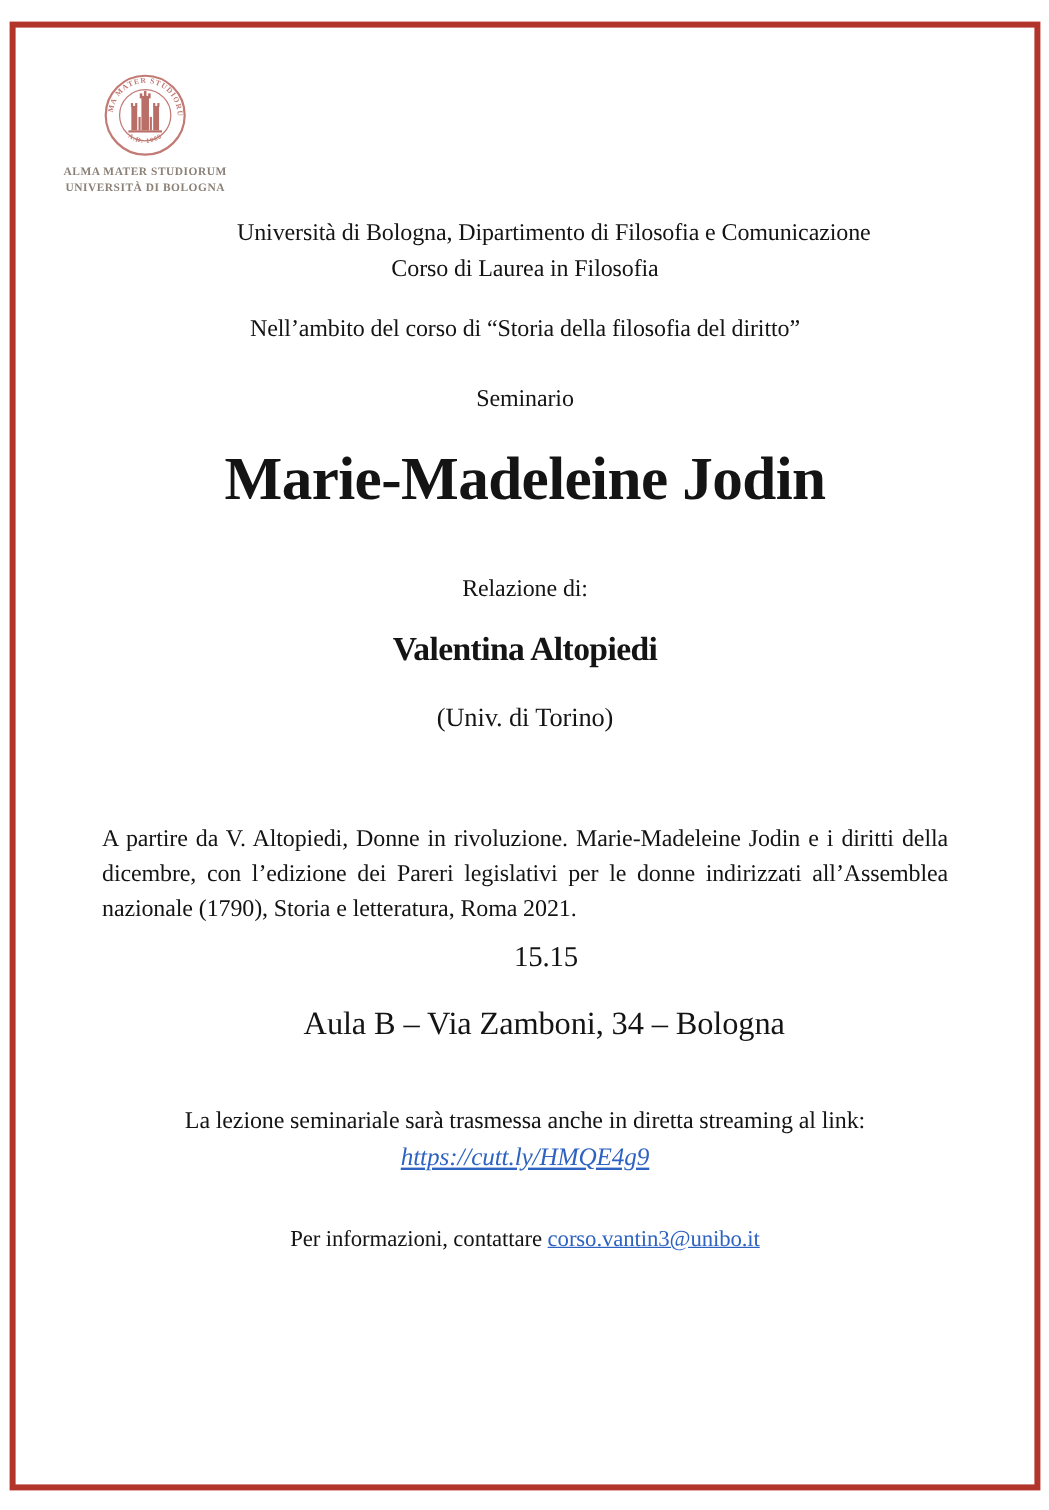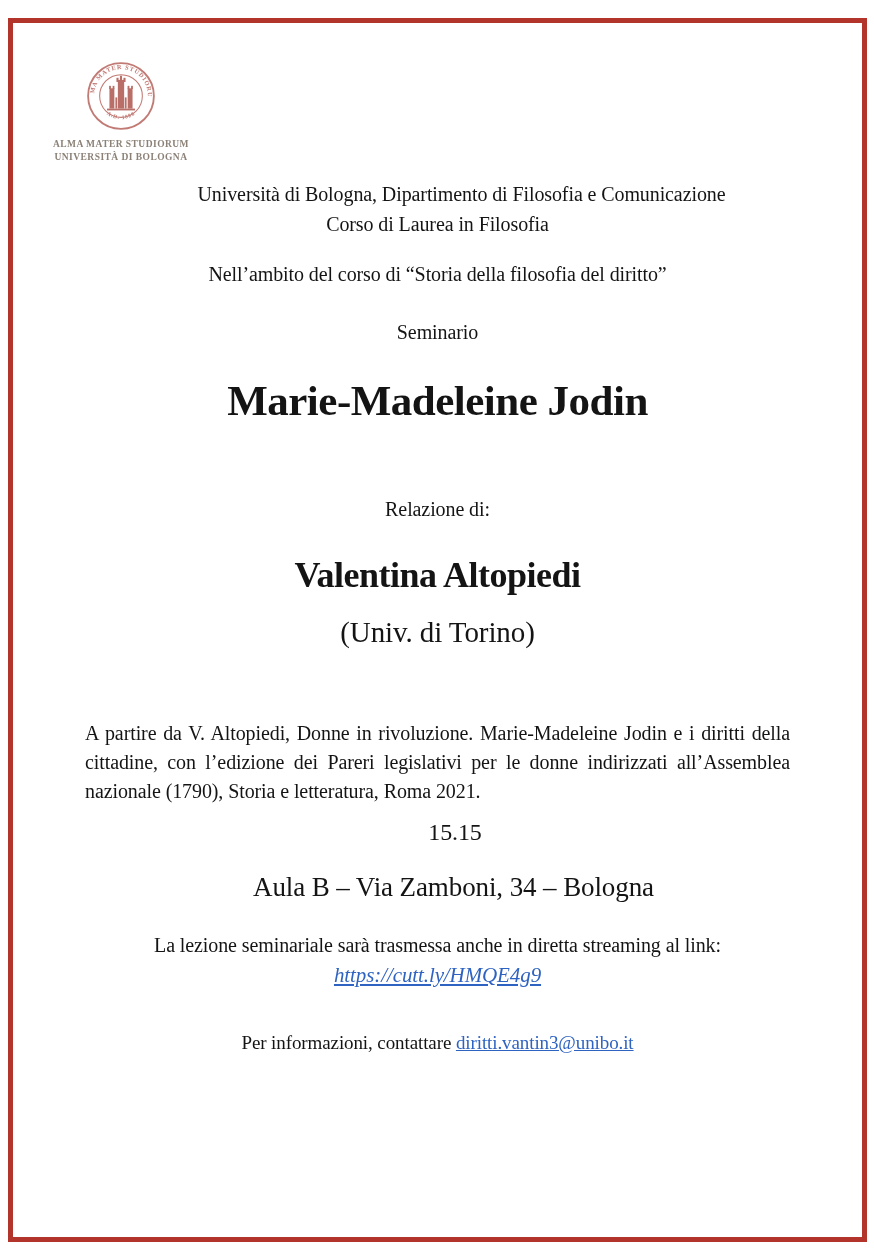--- a/index.html
+++ b/index.html
@@ -32,34 +32,34 @@
   .seal .emblem rect{fill:var(--seal-dark);}
   .logo-caption{
     margin-top:7px;font-size:9.5px;line-height:12.5px;letter-spacing:0.45px;
     color:var(--caption-gray);font-weight:bold;white-space:nowrap;
   }
   
   .t20{font-size:20px;line-height:30px;}
   .mt16{margin-top:16px;padding-left:48px;}
   .mt20{margin-top:20px;}
   .mt28{margin-top:28px;}
-  .title{margin:30px 0 0;font-size:43px;line-height:47px;font-weight:bold;letter-spacing:-0.5px;}
+  .title{margin:30px 0 0;font-size:51px;line-height:47px;font-weight:bold;letter-spacing:-0.5px;}
   .title span{display:block;}
-  .speaker-intro{margin-top:70px;}
-  .name{margin-top:28px;font-size:36px;line-height:47px;font-weight:bold;letter-spacing:-0.5px;text-align:center;}
-  .affil{margin-top:18px;font-size:29px;line-height:30px;}
+  .speaker-intro{margin-top:52px;}
+  .name{margin-top:12px;font-size:28px;line-height:47px;font-weight:bold;letter-spacing:-0.5px;text-align:center;}
+  .affil{margin-top:18px;font-size:22px;line-height:30px;}
   .book{
     margin:72px 72px 0;font-size:20px;line-height:29px;
     text-align:justify;text-align-last:left;
   }
   .book .it{}
   .date{margin-top:66px;font-size:34px;line-height:44px;}
   .time{margin-top:10px;font-size:24px;line-height:32px;padding-left:35px;}
   .loc{margin-top:20px;font-size:27px;line-height:38px;margin-left:32px;}
-  .stream-label{margin-top:25px;font-size:20px;line-height:29px;}
+  .stream-label{margin-top:48px;font-size:20px;line-height:29px;}
   .stream-link-row{line-height:30px;font-style:italic;}
   a.link{color:var(--link-blue);text-decoration:underline;cursor:pointer;}
   .stream-link-row a{font-size:21px;}
   .contact{margin-top:38px;font-size:19px;line-height:26px;}
 </style>
 </head>
 <body>
 
 <div class="page">
   <div class="frame"></div>
@@ -105,28 +105,28 @@
     <div class="t20 mt28">Seminario</div>
 
     <h1 class="title">
       <span>Marie-Madeleine Jodin</span>
     </h1>
 
     <div class="t20 speaker-intro">Relazione di:</div>
     <div class="name">Valentina Altopiedi</div>
     <div class="affil">(Univ. di Torino)</div>
 
-    <p class="book"><span>A partire da V. Altopiedi, </span><span class="it">Donne in rivoluzione. Marie-Madeleine Jodin e i diritti della</span><span> cittadine, con l’edizione dei </span><span class="it">Pareri legislativi per le donne indirizzati all’Assemblea nazionale</span><span> (1790), Storia e letteratura, Roma 2021.</span></p>
+    <p class="book"><span>A partire da V. Altopiedi, </span><span class="it">Donne in rivoluzione. Marie-Madeleine Jodin e i diritti della</span><span> dicembre, con l’edizione dei </span><span class="it">Pareri legislativi per le donne indirizzati all’Assemblea nazionale</span><span> (1790), Storia e letteratura, Roma 2021.</span></p>
 
     <div class="time">15.15</div>
     <div class="loc">Aula B – Via Zamboni, 34 – Bologna</div>
 
     <div class="stream-label">La lezione seminariale sarà trasmessa anche in diretta streaming al link:</div>
     <div class="stream-link-row">
       <a class="link" href="#">https://cutt.ly/HMQE4g9</a>
     </div>
 
     <div class="contact">
-      <span>Per informazioni, contattare </span><a class="link" href="#">diritti.vantin3@unibo.it</a>
+      <span>Per informazioni, contattare </span><a class="link" href="#">corso.vantin3@unibo.it</a>
     </div>
 
   </div>
 </div>
 
 </body></html>

